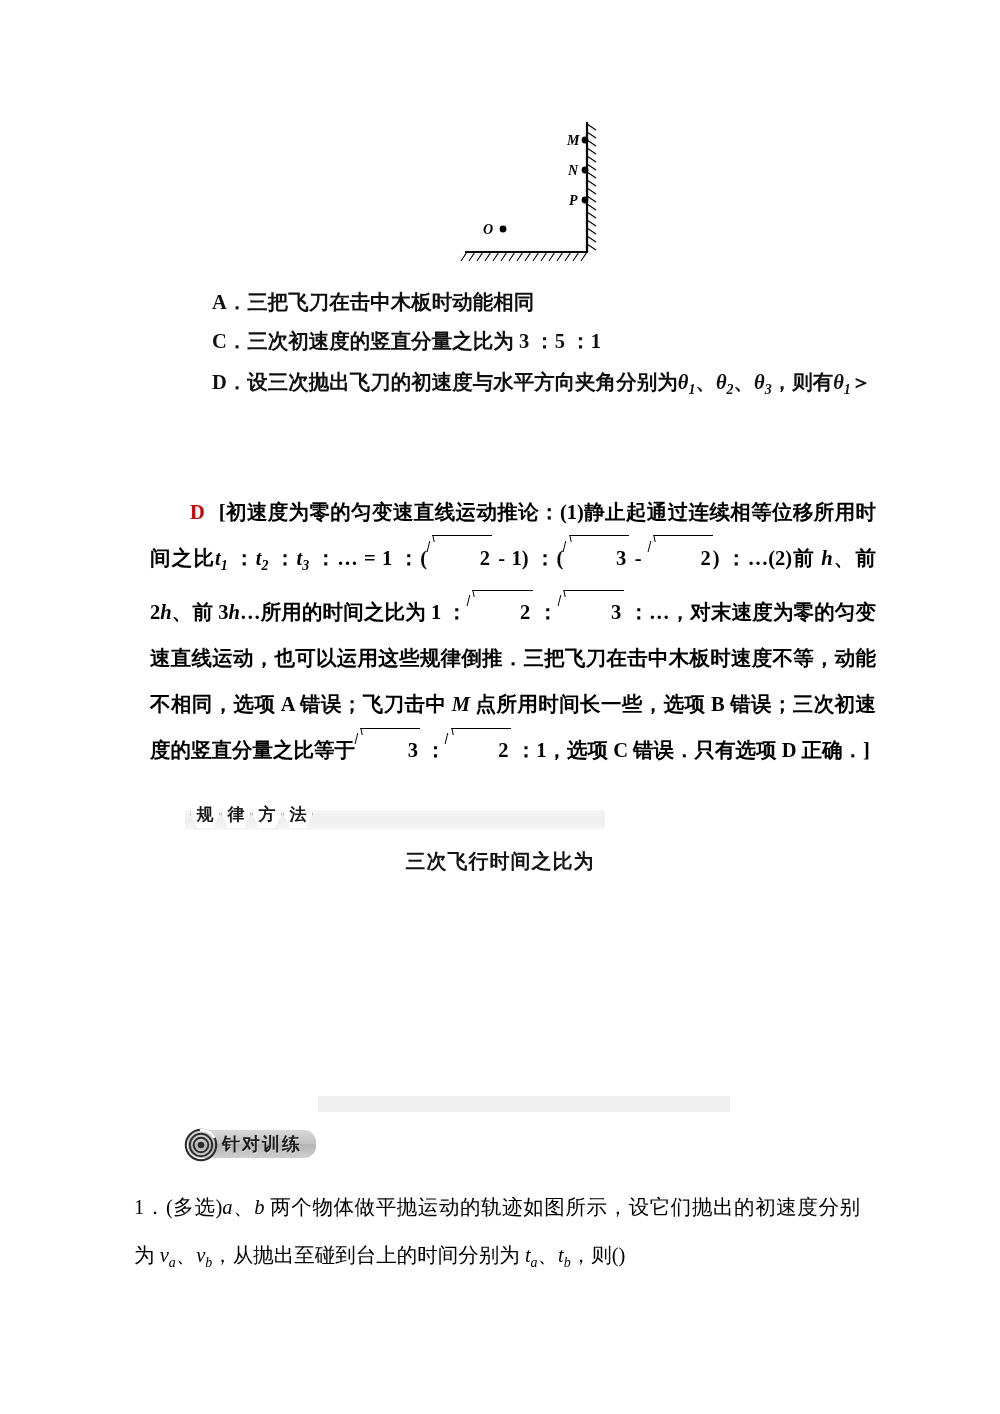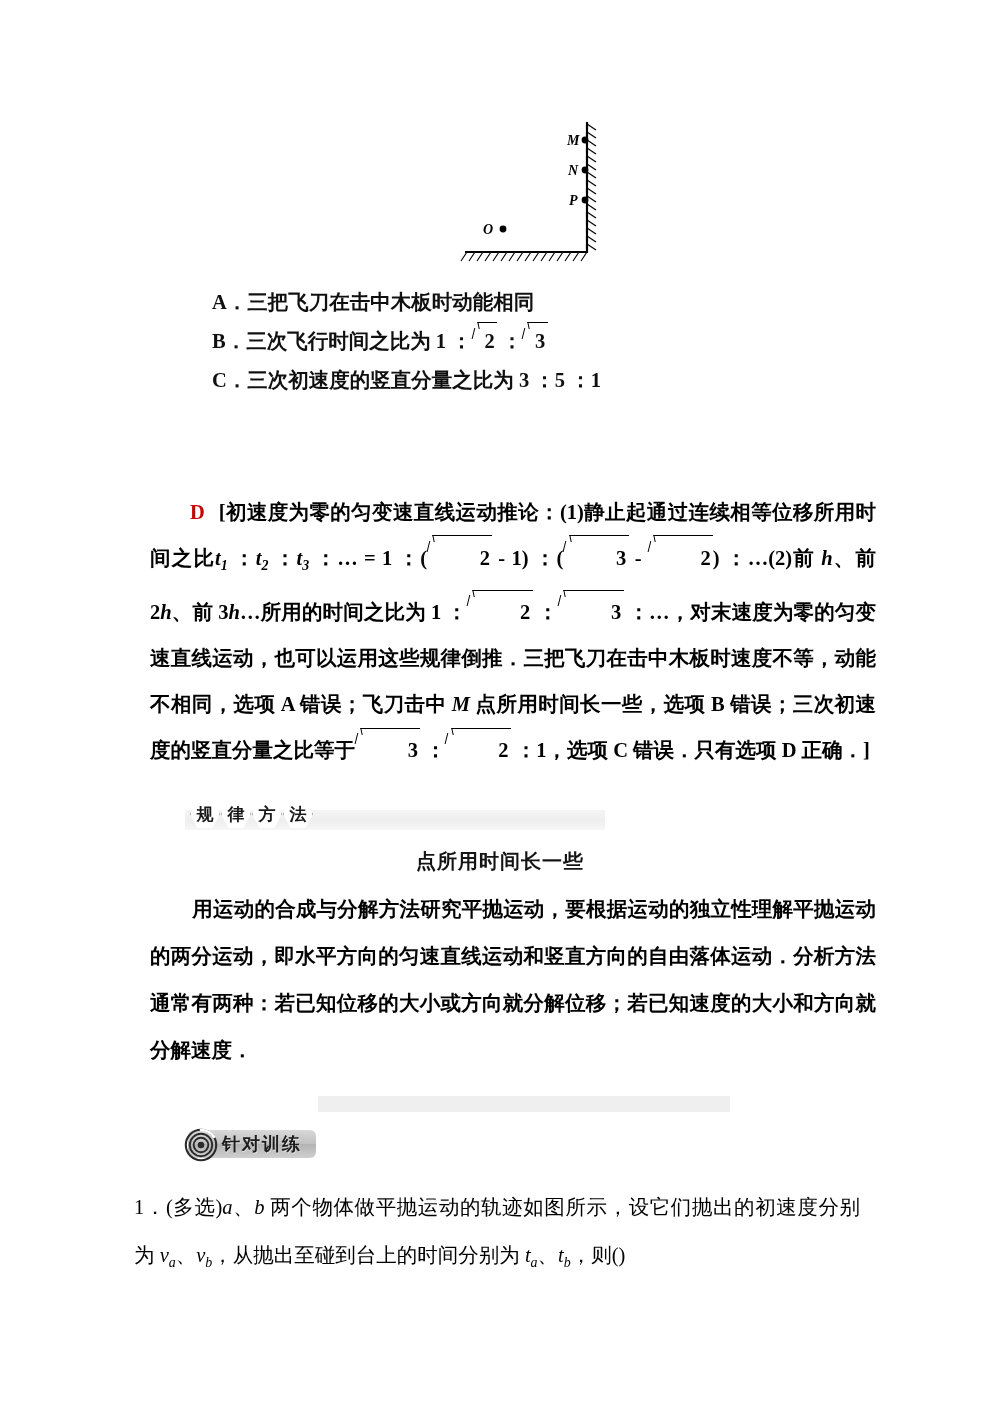--- a/index.html
+++ b/index.html
@@ -217,21 +217,21 @@
     display: flex;
     align-items: center;
   }
   .train-plate {
     position: relative;
     height: 28px;
     display: flex;
     align-items: center;
     padding: 0 14px 0 34px;
     background: linear-gradient(to bottom, #d8d8d8 0%, #c2c2c2 48%, #b4b4b4 52%, #cfcfcf 100%);
-    border-radius: 6px;
+    border-radius: 12px;
   }
   .train-plate .tlabel {
     font-family: "DejaVu Serif", "Liberation Serif", serif;
     font-weight: bold;
     font-size: 18px;
     color: #1c1c1c;
     letter-spacing: 2px;
     text-shadow: 0.5px 0.5px 0 rgba(255,255,255,0.55);
   }
   .target-icon {
@@ -319,28 +319,28 @@
       <text x="28" y="116" font-family="Liberation Serif, serif" font-size="14" font-style="italic" font-weight="bold" fill="#000">O</text>
     </svg>
   </div>
 
   <div class="options">
 
     <div class="opt-line">
       <span class="opt-tag">A．</span><span>三把飞刀在击中木板时动能相同</span>
     </div>
 
-    <div class="opt-line">
-      <span class="opt-tag">B．</span><span>三次飞行时间之比为 1 ：</span><span class="rad"><span class="rbar"></span><span class="rv">2</span></span><span> ：</span><span class="rad"><span class="rbar"></span><span class="rv">3</span></span>
-    </div>
 
     <div class="opt-line">
       <span class="opt-tag">C．</span><span>三次初速度的竖直分量之比为 3 ：5 ：1</span>
     </div>
 
+    <div class="opt-line wrapline" style="padding-left:40px;">
+      <span class="opt-tag">D．</span><span>设三次抛出飞刀的初速度与水平方向夹角分别为</span><span class="mi">θ</span><span class="sb">1</span><span>、</span><span class="mi">θ</span><span class="sb">2</span><span>、</span><span class="mi">θ</span><span class="sb">3</span><span>，则有</span><span class="mi">θ</span><span class="sb">1</span><span>＞</span>
+    </div>
 
   </div>
 
   <div class="explain">
     <div class="exp-body" style="text-indent:40px;">
       <span class="ans-letter">D</span><span>[</span><span>初速度为零的匀变速直线运动推论：(1)静止起通过连续相等位移所用时间之比</span><span class="mi">t</span><span class="sb">1</span><span> ：</span><span class="mi">t</span><span class="sb">2</span><span> ：</span><span class="mi">t</span><span class="sb">3</span><span> ：… = 1 ：(</span><span class="rad"><span class="rbar"></span><span class="rv">2</span></span><span> - 1) ：(</span><span class="rad"><span class="rbar"></span><span class="rv">3</span></span><span> - </span><span class="rad"><span class="rbar"></span><span class="rv">2</span></span><span>) ：…(2)前 </span><span class="mi">h</span><span>、前 2</span><span class="mi">h</span><span>、前 3</span><span class="mi">h</span><span>…所用的时间之比为 1 ：</span><span class="rad"><span class="rbar"></span><span class="rv">2</span></span><span> ：</span><span class="rad"><span class="rbar"></span><span class="rv">3</span></span><span> ：…，对末速度为零的匀变速直线运动，也可以运用这些规律倒推．三把飞刀在击中木板时速度不等，动能不相同，选项 A 错误；飞刀击中 </span><span class="mi">M</span><span> 点所用时间长一些，选项 B 错误；三次初速度的竖直分量之比等于</span><span class="rad"><span class="rbar"></span><span class="rv">3</span></span><span> ：</span><span class="rad"><span class="rbar"></span><span class="rv">2</span></span><span> ：1，选项 C 错误．只有选项 D 正确．</span><span>]</span>
     </div>
   </div>
 
   <div class="guilv-band"></div>
@@ -356,24 +356,21 @@
     <div class="hex-cell">
         <span class="hexbg"></span>
         <span class="hexchar">方</span>
       </div>
     <div class="hex-cell">
         <span class="hexbg"></span>
         <span class="hexchar">法</span>
       </div>
   </div>
 
-  <div class="method-title">点所用时间长一些</div>
-  <div class="method-body">
-    <span class="indent"></span><span>用运动的合成与分解方法研究平抛运动，要根据运动的独立性理解平抛运动的两分运动，即水平方向的匀速直线运动和竖直方向的自由落体运动．分析方法通常有两种：若已知位移的大小或方向就分解位移；若已知速度的大小和方向就分解速度．</span>
-  </div>
+  <div class="method-title">三次飞行时间之比为</div>
 
   <div class="divider-bar"></div>
 
   <div class="train-badge">
     <div class="train-plate">
       <svg class="target-icon" viewBox="0 0 34 34">
         <circle cx="17" cy="17" r="15.2" fill="none" stroke="#2b2b2b" stroke-width="2.1"></circle>
         <circle cx="17" cy="17" r="11.2" fill="none" stroke="#2b2b2b" stroke-width="1.9"></circle>
         <circle cx="17" cy="17" r="7.3" fill="none" stroke="#2b2b2b" stroke-width="1.9"></circle>
         <circle cx="17" cy="17" r="3.3" fill="#2b2b2b"></circle>

